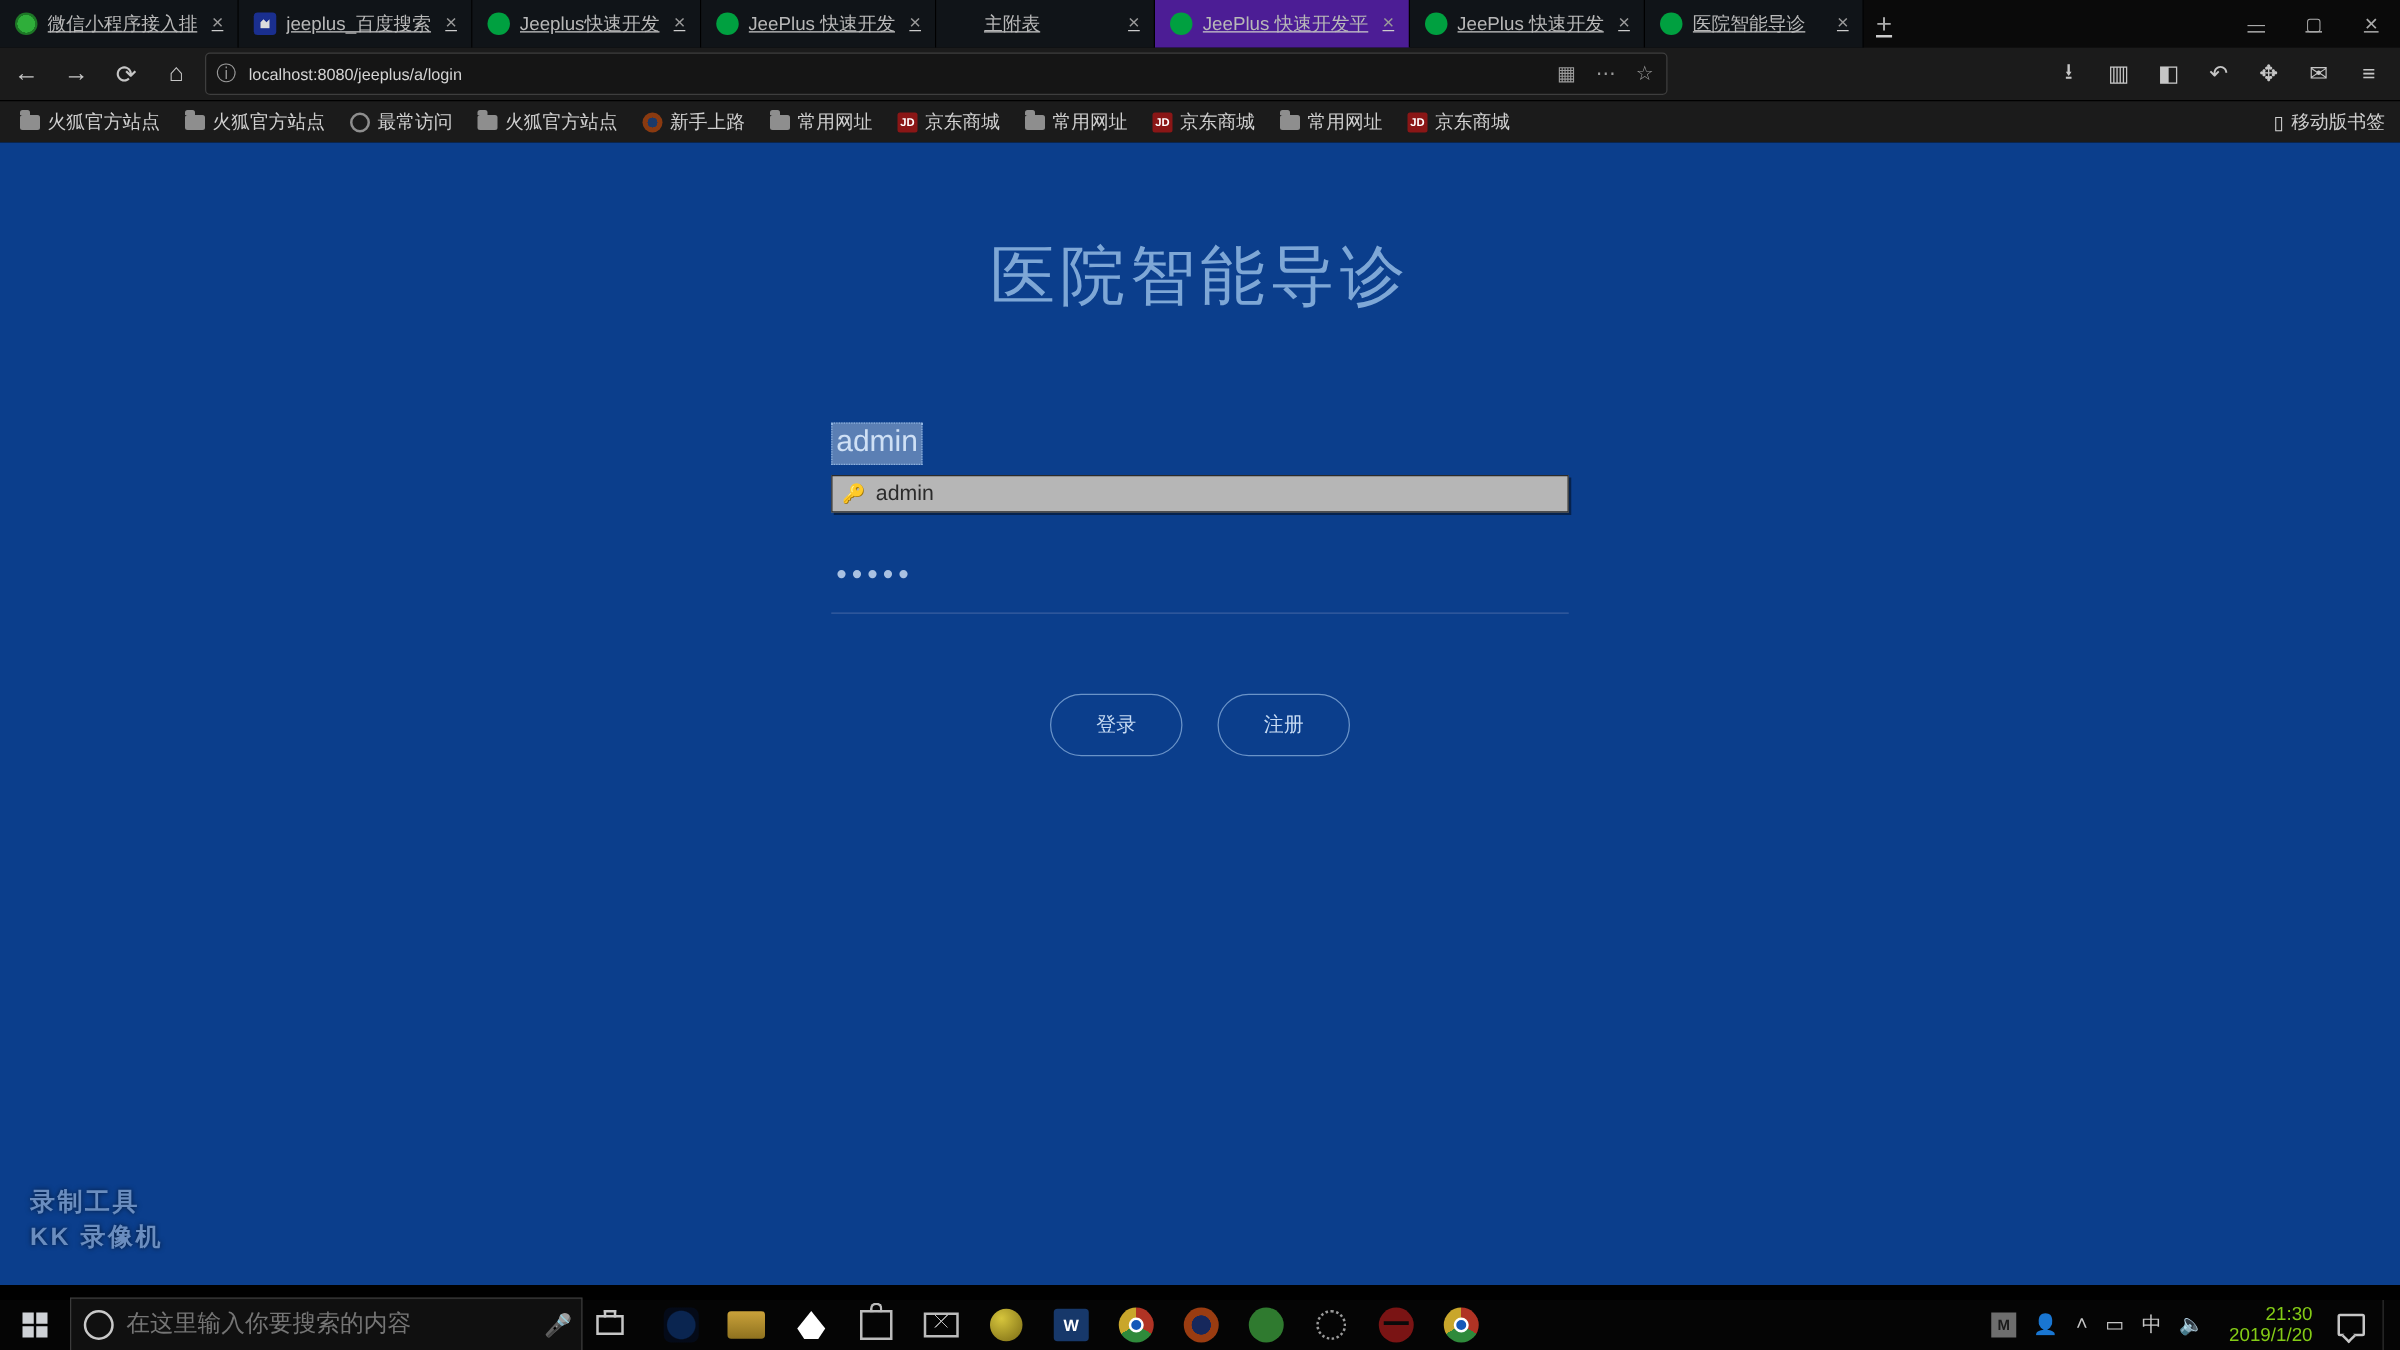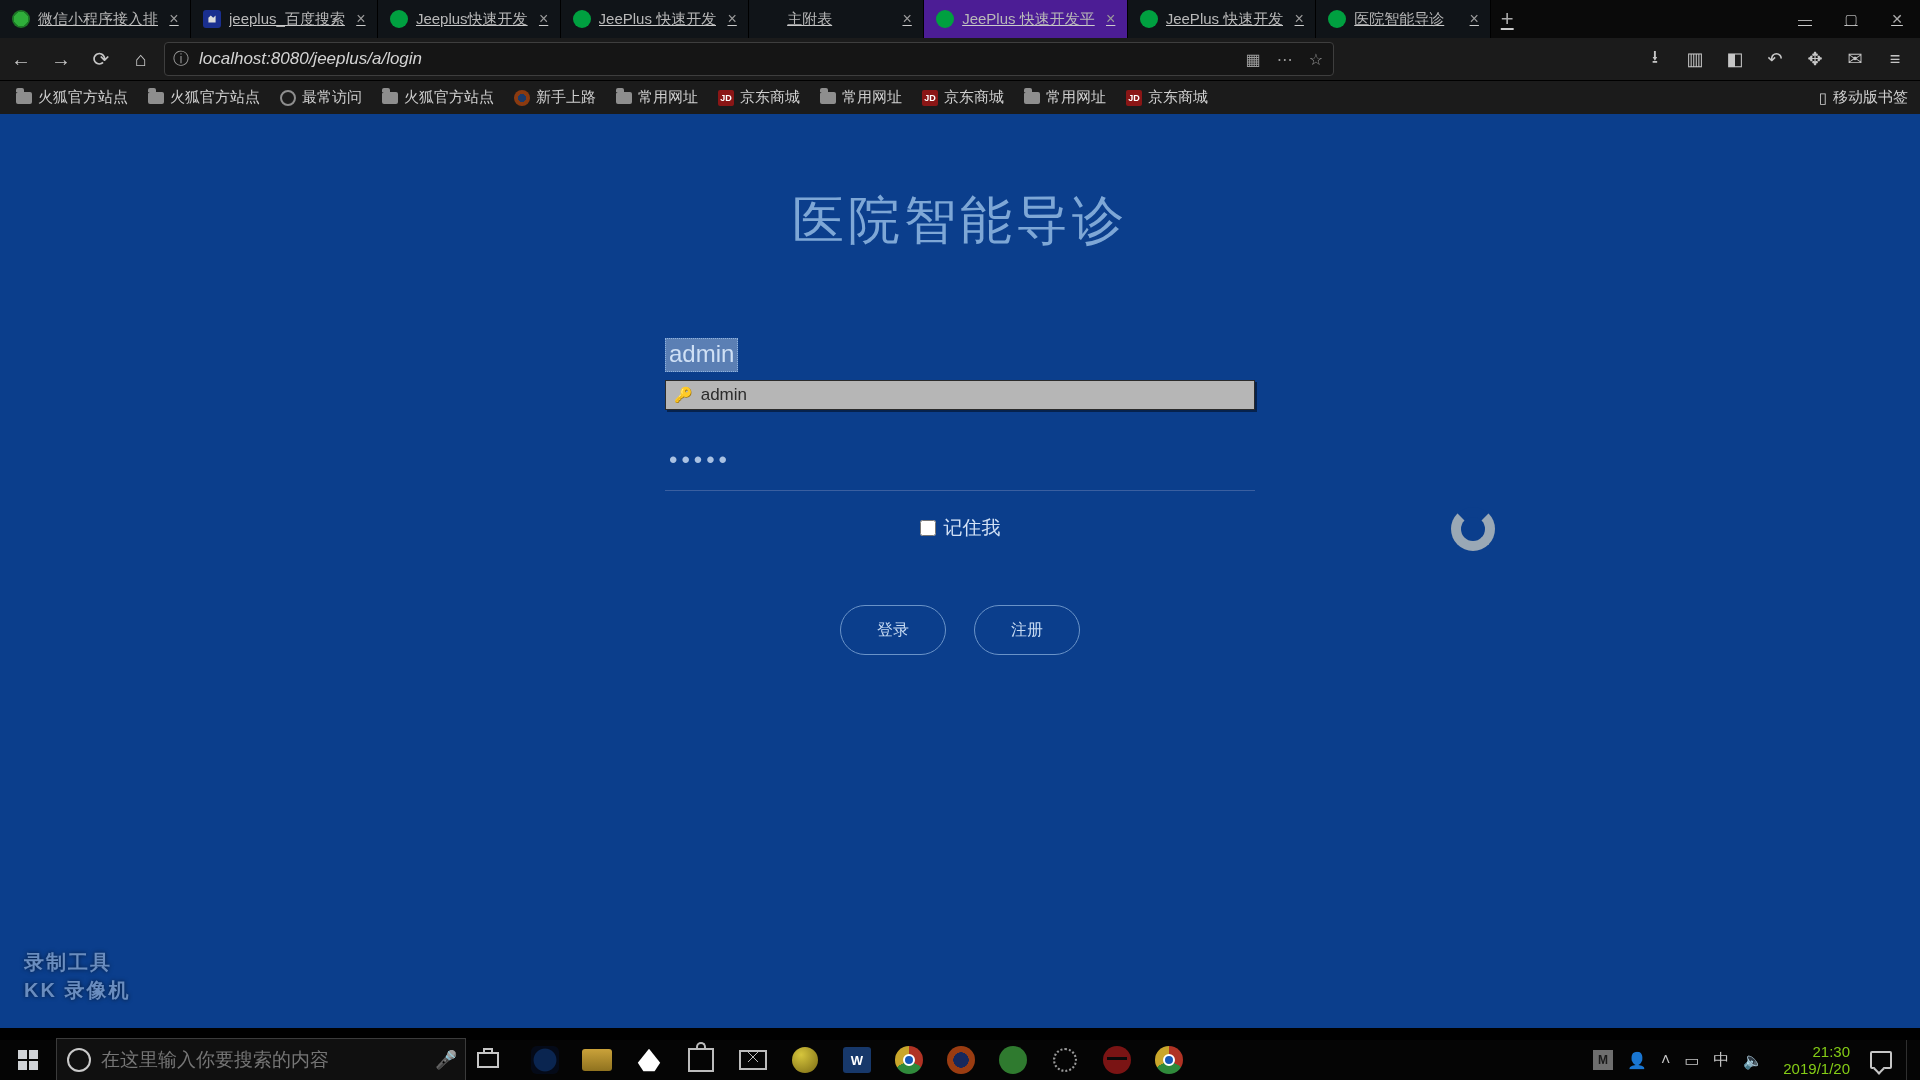--- a/index.html
+++ b/index.html
@@ -20,21 +20,21 @@
 .ic-green { background: radial-gradient(circle at 50% 50%, #2fae3a 55%, #1d7726 56%); border-radius: 50%; }
 .ic-baidu { background: #1a2f8f; border-radius: 3px; position: relative; }
 .ic-baidu::after { content: ""; position: absolute; inset: 3px; background: #dcdcdc; clip-path: polygon(20% 40%,40% 20%,60% 40%,80% 20%,80% 80%,20% 80%); }
 .ic-jee { width: 18px; height: 18px; border-radius: 50%; background: #00a040; display: flex; align-items: center; justify-content: center; color: #fff; font-size: 10px; font-weight: bold; }
 
 
 .navbar { display: flex; align-items: center; height: 42px; background: #1b1b1b; padding: 0 4px; gap: 6px; }
 .navbtn { width: 34px; height: 34px; display: flex; align-items: center; justify-content: center; color: #c6c6c6; font-size: 20px; border-radius: 4px; cursor: pointer; }
 .urlbar { flex: 0 0 1170px; height: 34px; display: flex; align-items: center; background: #151515; border: 1px solid #3e3e3e; border-radius: 4px; padding: 0 6px; gap: 8px; }
 .urlbar .lockish { width: 20px; height: 20px; display: flex; align-items: center; justify-content: center; color: #9a9a9a; font-size: 16px; }
-.urlbar input { flex: 1; background: transparent; border: none; outline: none; color: #d4d4d4; font-size: 17px; font-style: italic; }
+.urlbar input { flex: 1; background: transparent; border: none; outline: none; color: #d4d4d4; font-size: 13px; }
 .urlbar .right-ic { color: #9a9a9a; font-size: 16px; cursor: pointer; padding: 0 4px; }
 .toolbar-right { flex: 1; display: flex; justify-content: flex-end; gap: 10px; padding-right: 6px; }
 .toolbar-right .tb-ic { width: 30px; height: 30px; display: flex; align-items: center; justify-content: center; color: #c6c6c6; font-size: 18px; cursor: pointer; }
 
 
 .bmbar { display: flex; align-items: center; height: 34px; background: #1b1b1b; border-top: 1px solid #000; padding: 0 8px; gap: 4px; font-size: 15px; }
 .bm { display: flex; align-items: center; gap: 6px; padding: 3px 8px; color: #cfcfcf; cursor: pointer; border-radius: 3px; }
 .bm .folder { width: 16px; height: 12px; background: #8e8e8e; border-radius: 2px; position: relative; }
 .bm .folder::before { content: ""; position: absolute; top: -4px; left: 0; width: 8px; height: 4px; background: #8e8e8e; border-radius: 2px 2px 0 0; }
 .bm .jd { width: 16px; height: 16px; background: #8a1616; color: #fff; font-size: 9px; font-weight: bold; display: flex; align-items: center; justify-content: center; border-radius: 2px; }
@@ -248,25 +248,20 @@
         <span class="key-icon">🔑</span>
         <span class="sug">admin</span>
       </div>
     </div>
 
     <div class="field" style="margin-top:36px;">
       <div class="pwd-dots">•••••</div>
       <div class="pwd-line"></div>
     </div>
 
-    <div class="remember-row">
-      <input type="checkbox" style="">
-      <span>记住我</span>
-      <div class="spinner"></div>
-    </div>
 
     <div class="btnrow">
       <button class="pillbtn">登录</button>
       <button class="pillbtn">注册</button>
     </div>
   </div>
 
   <div class="watermark">
     <div class="l1">录制工具</div>
     <div class="l2">KK 录像机</div>

